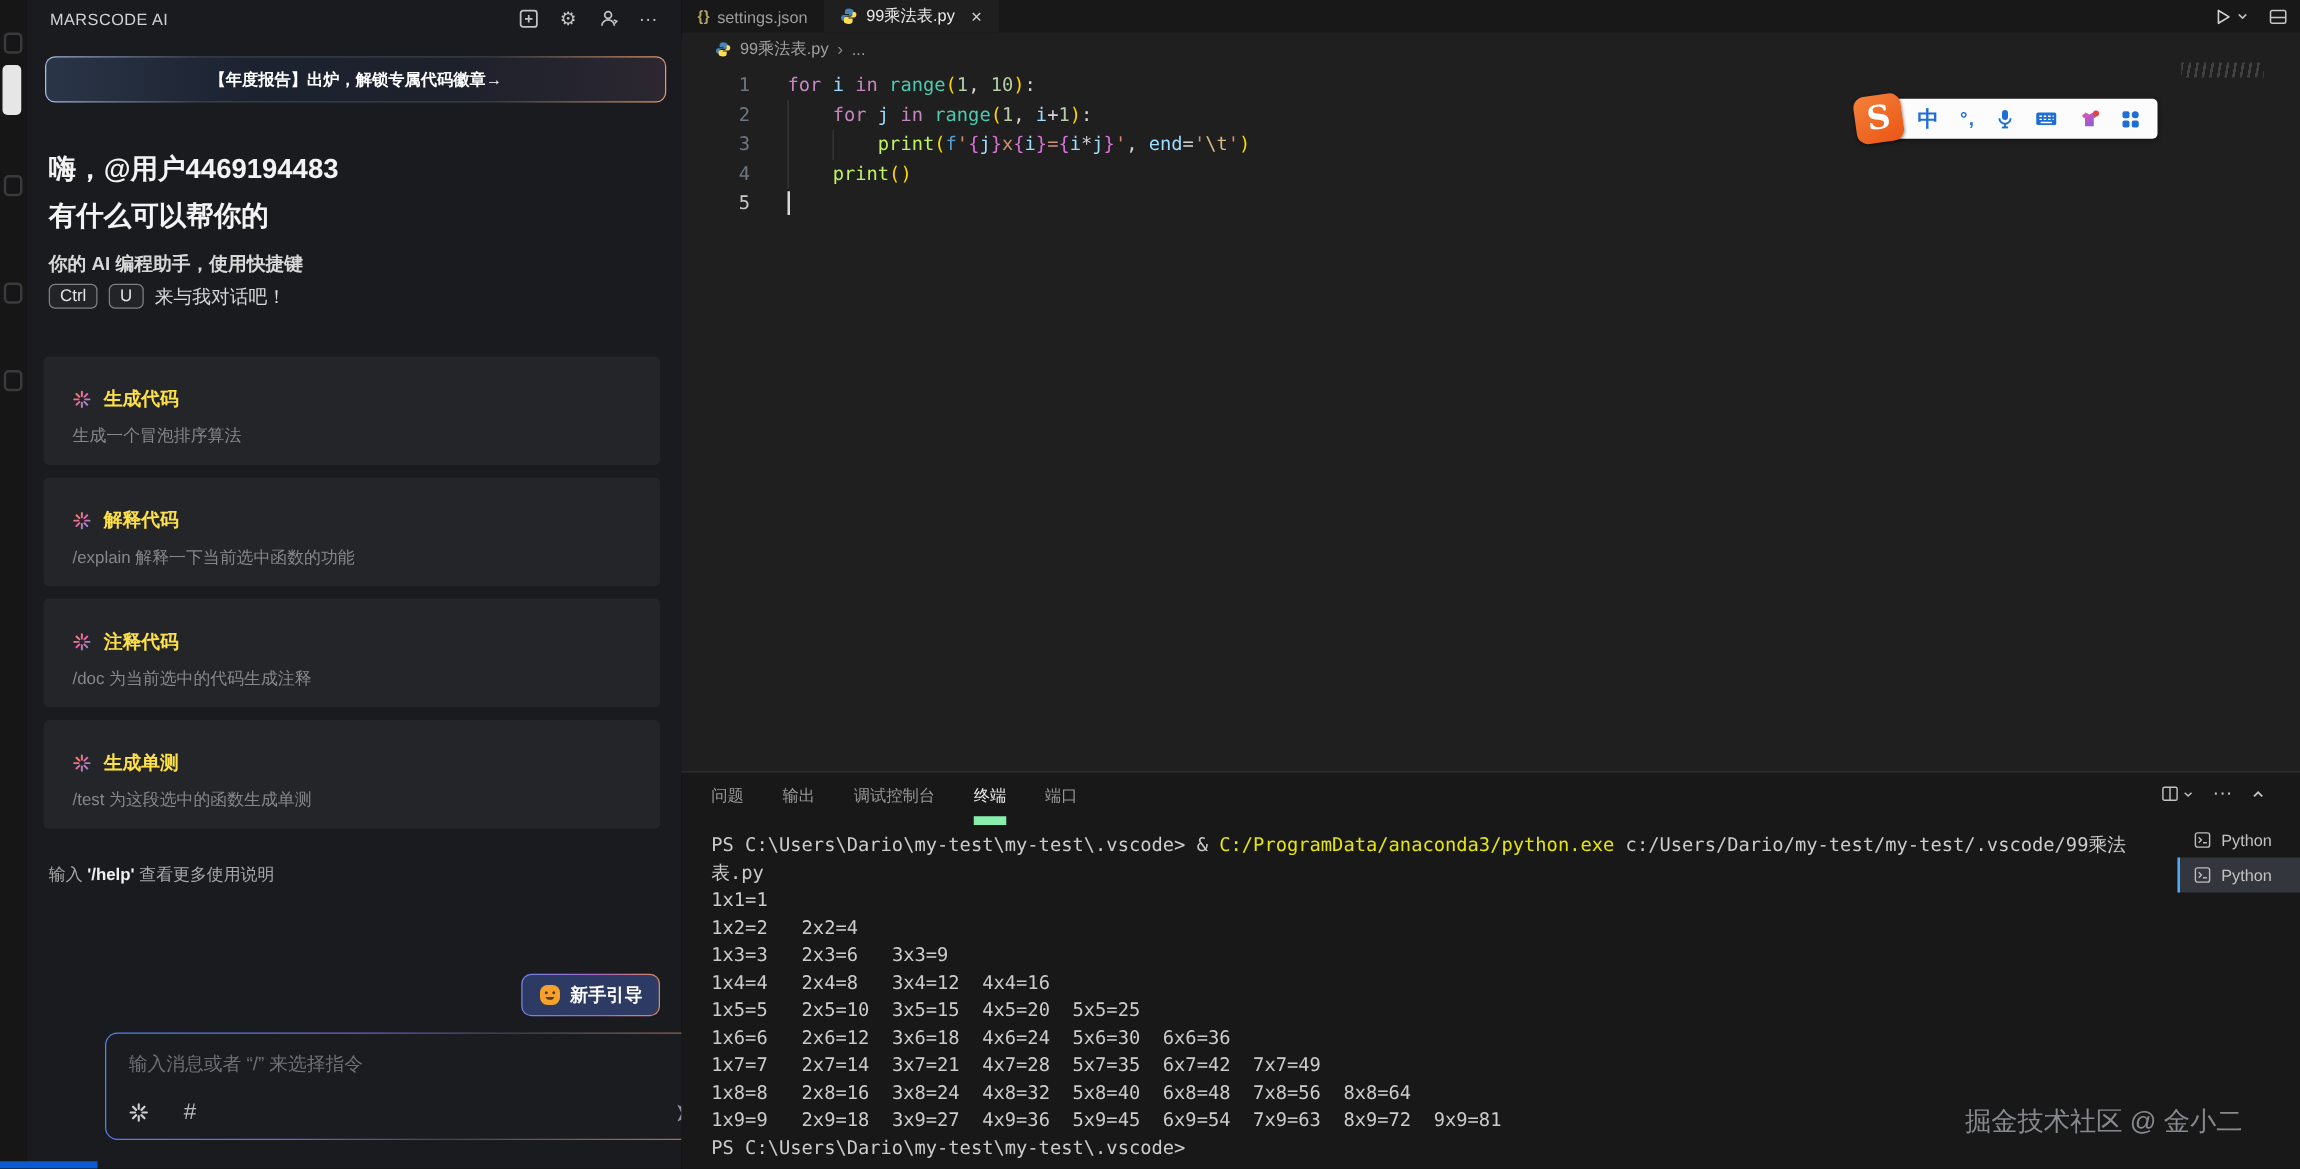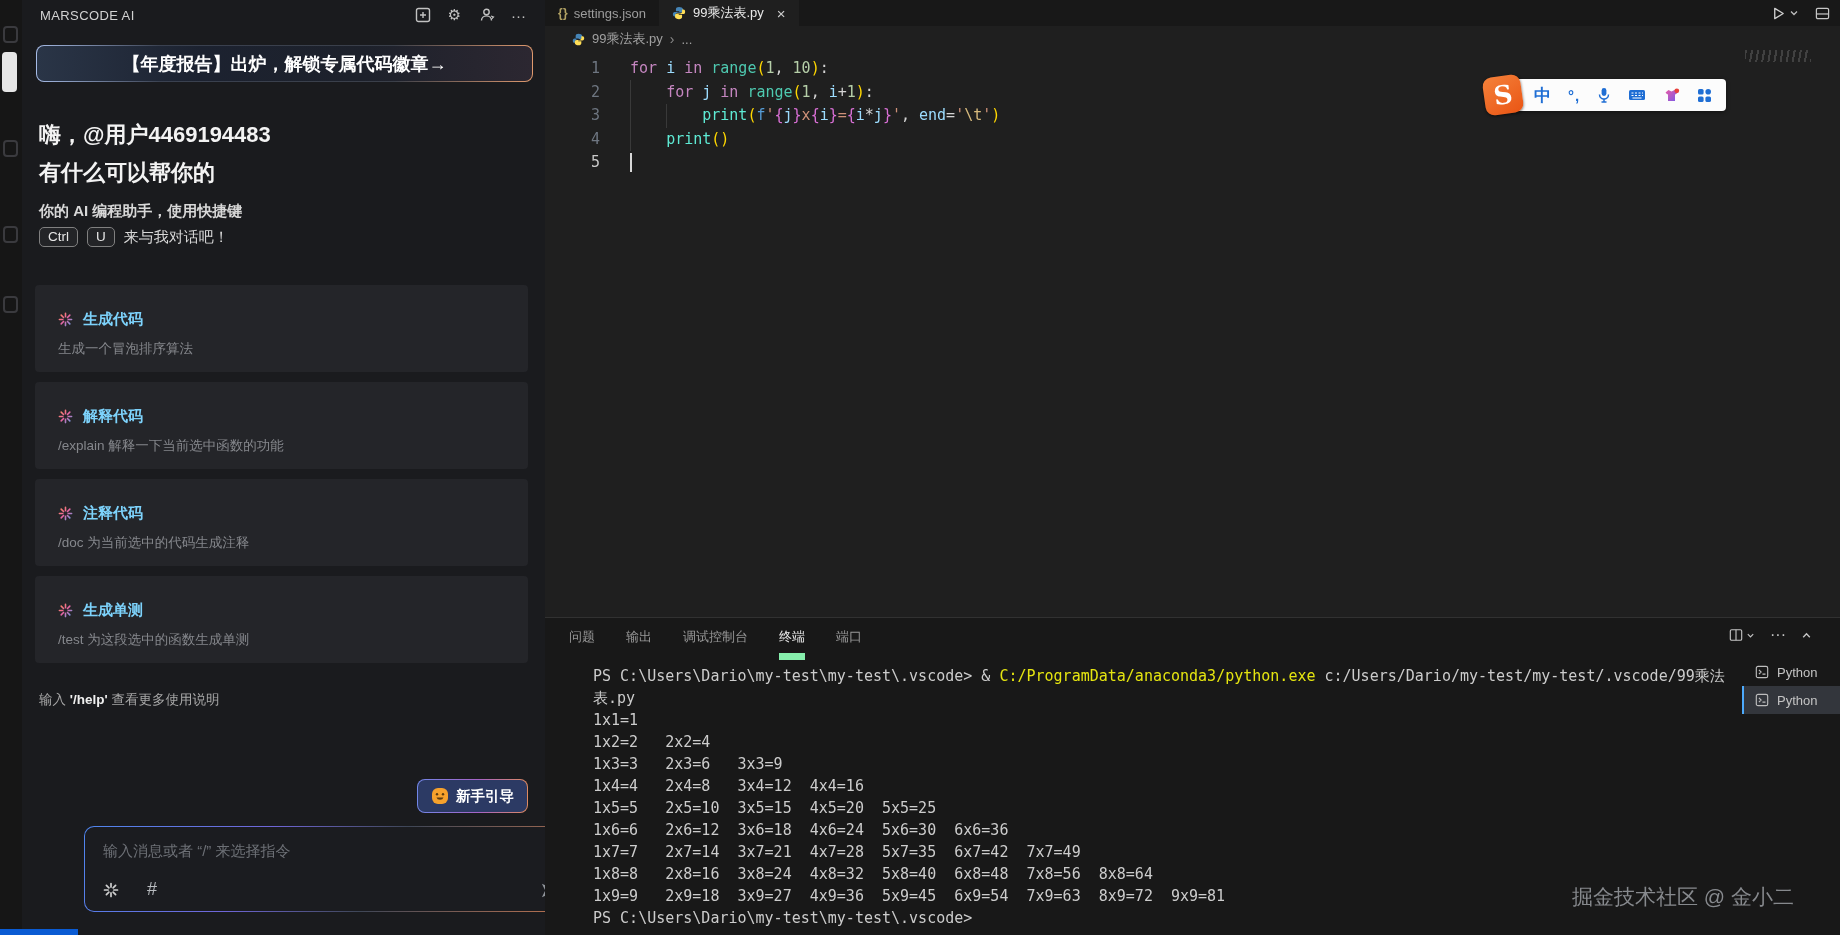--- a/index.html
+++ b/index.html
@@ -14,28 +14,28 @@
 
   
   .sidebar{position:absolute;left:22px;top:0;width:523px;height:100%;background:#1a1b1e;border-right:1px solid #000;}
   .sb-header{position:absolute;top:0;left:0;right:0;height:30px;display:flex;align-items:center;padding:0 18px;box-sizing:border-box;}
   .sb-title{font-size:13px;color:#d2d2d2;letter-spacing:.4px;}
   .sb-actions{margin-left:auto;display:flex;gap:15px;align-items:center;color:#bdbdbd;}
   .sb-actions .ic{width:17px;height:17px;display:flex;align-items:center;justify-content:center;font-size:15px;color:#c2c2c2;}
   .banner-wrap{position:absolute;left:14px;right:12px;top:45px;height:37px;border-radius:8px;padding:1px;box-sizing:border-box;
      background:linear-gradient(90deg,#a7bce7,#3a4150 25%,#3a3f49 72%,#e09a6e);}
   .banner{width:100%;height:100%;border-radius:7px;display:flex;align-items:center;justify-content:center;
-     background:linear-gradient(90deg,#2a3547,#1c2230 33%,#1d212b 66%,#2c2731);color:#fff;font-weight:bold;font-size:18px;}
+     background:linear-gradient(90deg,#2a3547,#1c2230 33%,#1d212b 66%,#2c2731);color:#fff;font-weight:bold;font-size:13px;}
   .greet{position:absolute;left:17px;top:116px;font-size:22px;font-weight:bold;color:#f3f3f3;line-height:38px;}
   .sub1{position:absolute;left:17px;top:202px;font-size:15px;color:#d8d8d8;font-weight:bold;}
   .keys{position:absolute;left:17px;top:227px;display:flex;align-items:flex-end;gap:9px;font-size:15px;color:#d8d8d8;}
   .key{border:1px solid #808080;border-radius:5px;background:#232427;padding:1px 8px 2px;font-size:13.5px;color:#e6e6e6;}
   .card{position:absolute;left:13px;width:493px;height:87px;background:#242529;border-radius:4px;
         padding:25px 20px 0 23px;box-sizing:border-box;cursor:pointer;}
-  .card-title{display:flex;align-items:center;gap:10px;font-size:15px;font-weight:bold;color:#7dd3fc;}
+  .card-title{display:flex;align-items:center;gap:10px;font-size:15px;font-weight:bold;color:#fde047;}
   .card-desc{margin-top:11px;font-size:13.5px;color:#85878c;}
   .help{position:absolute;left:17px;top:691px;font-size:13.5px;color:#a8a8a8;}
   .help b{color:#efefef;}
   .guide-wrap{position:absolute;left:395px;top:779px;height:34px;padding:1px;border-radius:8px;box-sizing:border-box;
      background:linear-gradient(90deg,#7186e8,#a563c6 55%,#de8a60);cursor:pointer;}
   .guide{height:100%;display:flex;align-items:center;gap:7px;padding:0 13px;border-radius:7px;background:#2c3a64;
      color:#fff;font-size:14.5px;font-weight:bold;}
   .input-wrap{position:absolute;left:19px;top:826px;width:491px;height:86px;padding:1px;border-radius:10px;box-sizing:border-box;
      background:linear-gradient(120deg,#4f86ef,#6f66d8 35%,#3e4656 60%,#c2754f);margin-left:43px;}
   .inputbox{position:relative;width:100%;height:100%;box-sizing:border-box;border-radius:9px;background:#1b1c20;padding:15px 18px;}
@@ -54,21 +54,21 @@
   .breadcrumb{position:absolute;left:545px;top:26px;right:0;height:26px;background:#1f1f1f;display:flex;align-items:center;gap:7px;
      padding-left:27px;font-size:13px;color:#a0a0a0;}
   .crumb-sep{color:#8a8a8a;font-size:14px;}
   .code-area{position:absolute;left:545px;top:52px;right:0;bottom:318px;background:#1f1f1f;
      font-family:"DejaVu Sans Mono","Liberation Mono",monospace;font-size:15px;line-height:23.5px;}
   .gutter{position:absolute;left:0;top:5px;width:55px;text-align:right;color:#6e7681;}
   .gutter div{height:23.5px;}
   .gutter .active{color:#c9c9c9;}
   .code-lines{position:absolute;left:85px;top:5px;}
   .code-line{white-space:pre;height:23.5px;}
-  .tk-kw{color:#c586c0}.tk-var{color:#9cdcfe}.tk-fn{color:#4ec9b0}.tk-call{color:#5eead4}.tk-num{color:#b5cea8}
+  .tk-kw{color:#c586c0}.tk-var{color:#9cdcfe}.tk-fn{color:#4ec9b0}.tk-call{color:#bef264}.tk-num{color:#b5cea8}
   .tk-b1{color:#ffd700}.tk-b2{color:#da70d6}.tk-str{color:#ce9178}.tk-esc{color:#d7ba7d}.tk-fpre{color:#569cd6}.tk-pl{color:#d4d4d4}
   .iguide{position:absolute;width:1px;background:#393939;}
   .cursor{position:absolute;width:1.5px;height:19px;background:#d8d8d8;}
 
   
   .ime{position:absolute;left:1484px;top:76px;display:flex;align-items:center;z-index:5;}
   .ime-logo{width:38px;height:38px;border-radius:9px;background:linear-gradient(150deg,#f4813a,#ea5514);transform:rotate(-8deg);
      display:flex;align-items:center;justify-content:center;color:#fff;font-weight:bold;font-size:26px;
      font-family:"DejaVu Serif","Liberation Serif",serif;box-shadow:0 1px 3px rgba(0,0,0,.6);z-index:2;}
   .ime-bar{margin-left:-8px;height:32px;background:#fcfcfc;border-radius:4px;display:flex;align-items:center;gap:17px;
@@ -78,21 +78,21 @@
   .faint-mark{position:absolute;left:1745px;top:50px;width:66px;height:12px;opacity:.28;filter:blur(.4px);
      background:repeating-linear-gradient(100deg,#9a9a9a 0 2px,transparent 2px 6px);}
 
   
   .panel{position:absolute;left:545px;top:617px;right:0;bottom:0;background:#181818;border-top:1px solid #313131;}
   .panel-tabs{position:absolute;left:24px;top:10px;display:flex;gap:31px;font-size:13px;color:#989898;}
   .ptab{padding-bottom:7px;cursor:pointer;}
   .ptab.active{color:#e8e8e8;border-bottom:7px solid #86efac;}
   .panel-actions{position:absolute;right:28px;top:8px;display:flex;gap:15px;align-items:center;color:#c3c3c3;}
   .terminal{position:absolute;left:24px;top:47px;right:104px;bottom:2px;overflow:hidden;
-     font-family:"DejaVu Sans Mono","Liberation Mono",monospace;font-size:15px;line-height:22px;color:#cccccc;margin-left:24px;}
+     font-family:"DejaVu Sans Mono","Liberation Mono",monospace;font-size:15px;line-height:22px;color:#cccccc;}
   .term-line{white-space:pre;tab-size:8;}
   .t-y{color:#e5e510;}
   .term-list{position:absolute;right:0;top:40px;width:98px;}
   .term-item{display:flex;align-items:center;gap:8px;height:28px;padding-left:11px;font-size:13px;color:#c3c3c3;
      border-left:2px solid transparent;box-sizing:border-box;cursor:pointer;}
   .term-item.selected{background:#33363c;border-left:2px solid #4daafc;}
 
   .status-strip{position:absolute;left:0;bottom:0;width:78px;height:6px;background:#0a5bd3;}
   .jj-mark{position:absolute;right:46px;bottom:24px;font-size:21px;color:#9a9da2;opacity:.85;}
 </style>

